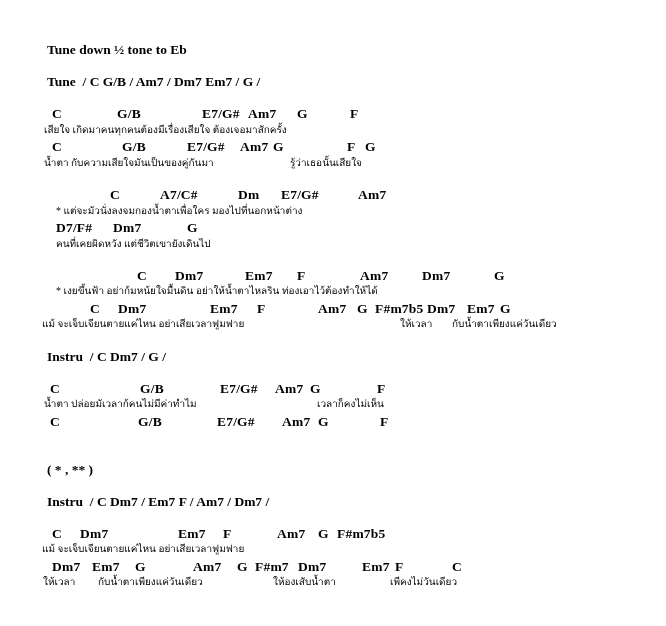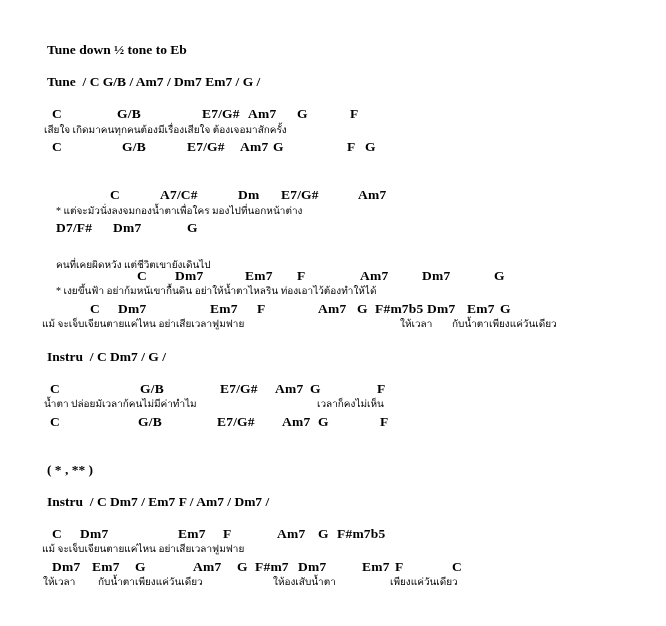--- a/index.html
+++ b/index.html
@@ -66,49 +66,53 @@
     </div>
     <div class="line chords" style="top: 138px;">
       <span class="tok" style="left: 52px;">C</span>
       <span class="tok" style="left: 122px;">G/B</span>
       <span class="tok" style="left: 187px;">E7/G#</span>
       <span class="tok" style="left: 240px;">Am7</span>
       <span class="tok" style="left: 273px;">G</span>
       <span class="tok" style="left: 347px;">F</span>
       <span class="tok" style="left: 365px;">G</span>
     </div>
+    <div class="line lyric" style="top: 154px;">
+      <span class="tok" style="left: 44px;">น้ำตา กับความเสียใจมันเป็นของคู่กันมา</span>
+      <span class="tok" style="left: 290px;">รู้ว่าเธอนั้นเสียใจ</span>
+    </div>
     <div class="line chords" style="top: 186px;">
       <span class="tok" style="left: 110px;">C</span>
       <span class="tok" style="left: 160px;">A7/C#</span>
       <span class="tok" style="left: 238px;">Dm</span>
       <span class="tok" style="left: 281px;">E7/G#</span>
       <span class="tok" style="left: 358px;">Am7</span>
     </div>
     <div class="line lyric" style="top: 202px;">
       <span class="tok" style="left: 56px; text-align: right;">* แต่จะมัวนั่งลงจมกองน้ำตาเพื่อใคร มองไปที่นอกหน้าต่าง</span>
     </div>
     <div class="line chords" style="top: 219px;">
       <span class="tok" style="left: 56px;">D7/F#</span>
       <span class="tok" style="left: 113px;">Dm7</span>
       <span class="tok" style="left: 187px;">G</span>
     </div>
-    <div class="line lyric" style="top: 235px; margin-top: 21px;">
+    <div class="line lyric" style="top: 235px;">
       <span class="tok" style="left: 56px;">คนที่เคยผิดหวัง แต่ชีวิตเขายังเดินไป</span>
     </div>
     <div class="line chords" style="top: 267px;">
       <span class="tok" style="left: 137px;">C</span>
       <span class="tok" style="left: 175px;">Dm7</span>
       <span class="tok" style="left: 245px;">Em7</span>
       <span class="tok" style="left: 297px;">F</span>
       <span class="tok" style="left: 360px;">Am7</span>
       <span class="tok" style="left: 422px;">Dm7</span>
       <span class="tok" style="left: 494px;">G</span>
     </div>
     <div class="line lyric" style="top: 282px;">
-      <span class="tok" style="left: 56px;">* เงยขึ้นฟ้า อย่าก้มหน้เขากื้นดิน อย่าให้น้ำตาไหลริน ท่องเอาไว้ต้องทำให้ได้</span>
+      <span class="tok" style="left: 56px;">* เงยขึ้นฟ้า อย่าก้มหน้ยใจมื้นดิน อย่าให้น้ำตาไหลริน ท่องเอาไว้ต้องทำให้ได้</span>
     </div>
     <div class="line chords" style="top: 300px;">
       <span class="tok" style="left: 90px;">C</span>
       <span class="tok" style="left: 118px;">Dm7</span>
       <span class="tok" style="left: 210px;">Em7</span>
       <span class="tok" style="left: 257px;">F</span>
       <span class="tok" style="left: 318px;">Am7</span>
       <span class="tok" style="left: 357px;">G</span>
       <span class="tok" style="left: 375px;">F#m7b5</span>
       <span class="tok" style="left: 427px;">Dm7</span>
@@ -170,15 +174,15 @@
       <span class="tok" style="left: 255px;">F#m7</span>
       <span class="tok" style="left: 298px;">Dm7</span>
       <span class="tok" style="left: 362px;">Em7</span>
       <span class="tok" style="left: 395px;">F</span>
       <span class="tok" style="left: 452px;">C</span>
     </div>
     <div class="line lyric" style="top: 573px;">
       <span class="tok" style="left: 43px;">ให้เวลา</span>
       <span class="tok" style="left: 98px;">กับน้ำตาเพียงแค่วันเดียว</span>
       <span class="tok" style="left: 273px;">ให้องเสับน้ำตา</span>
-      <span class="tok" style="left: 390px;">เพียงแค่วันเดียว</span>
+      <span class="tok" style="left: 390px;">เพีคงไม่วันเดียว</span>
     </div>
   </div>
 
 </body></html>

